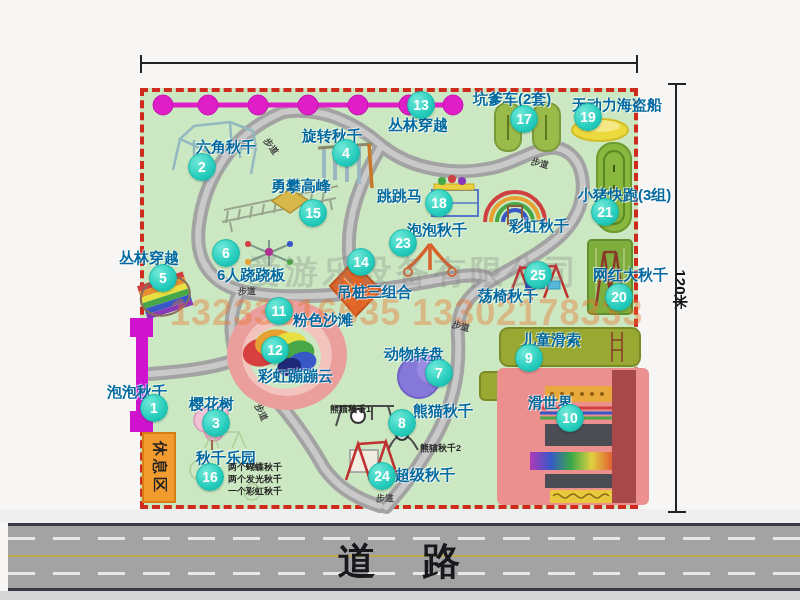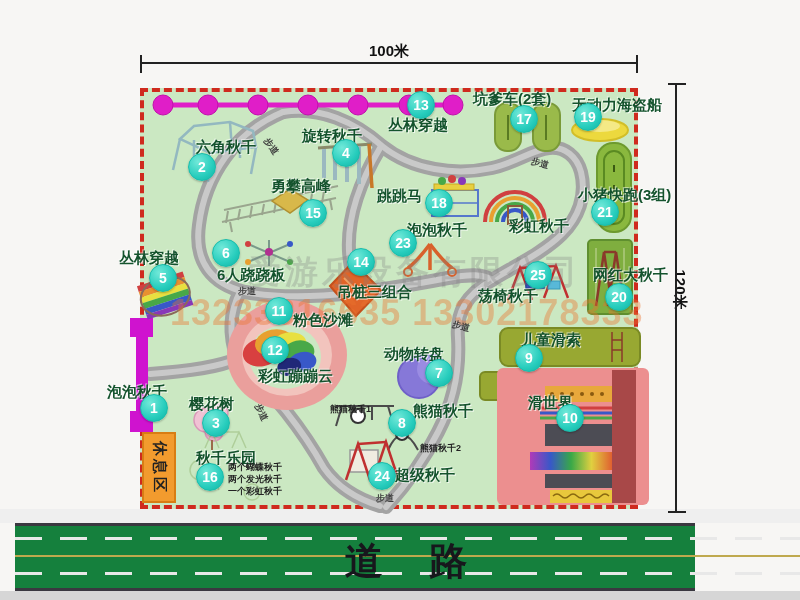--- a/index.html
+++ b/index.html
@@ -23,51 +23,50 @@
   .map-area{position:absolute;left:140px;top:88px;width:498px;height:421px;box-sizing:border-box;
           background:#cbe8c2;border:4px dashed #cf2a1e;z-index:1;}
   svg.overlay{position:absolute;left:0;top:0;z-index:10;pointer-events:none;}
   
   .wm-company{position:absolute;left:248px;top:250px;font-size:33px;font-weight:bold;
           color:rgba(130,130,130,0.30);letter-spacing:4px;z-index:12;white-space:nowrap;}
   .wm-phone{position:absolute;left:170px;top:292px;font-size:36px;font-weight:bold;
           color:rgba(235,115,45,0.40);letter-spacing:1px;z-index:12;white-space:nowrap;}
   
   #labels-layer{position:absolute;left:0;top:0;width:800px;height:600px;z-index:20;pointer-events:none;}
-  .attr-label{position:absolute;font-size:15px;font-weight:bold;color:#14532d;white-space:nowrap;
+  .attr-label{position:absolute;font-size:15px;font-weight:bold;color:#0369a1;white-space:nowrap;
           text-shadow:1px 1px 0 rgba(255,255,255,.75),-1px -1px 0 rgba(255,255,255,.6);}
   .num-circle{position:absolute;width:26px;height:26px;border-radius:50%;text-align:center;
           line-height:26px;font-size:14px;font-weight:bold;color:#fff;
           background:radial-gradient(circle at 35% 30%,#72e9d9,#27cdbd 60%,#12b1a2);
           border:1px solid #17bcab;box-shadow:0 1px 2px rgba(0,0,0,.25);}
   .sub-label{position:absolute;font-size:9px;font-weight:bold;color:#222;white-space:nowrap;}
   .path-label{position:absolute;font-size:9px;font-weight:bold;color:#3d3d3d;white-space:nowrap;}
   
   .rest-area{position:absolute;left:142px;top:432px;width:34px;height:71px;background:#f29b2e;
           border:2px solid #d87d14;box-sizing:border-box;z-index:15;display:flex;align-items:center;justify-content:center;}
   .rest-area span{writing-mode:vertical-rl;text-orientation:sideways;font-size:15px;font-weight:bold;color:#222;letter-spacing:3px;}
   
   .strip-top{position:absolute;left:0;top:509px;width:800px;height:14px;background:#efefef;z-index:2;}
-  .road{position:absolute;left:15px;top:523px;width:680px;height:68px;background:#15803d;
+  .road{position:absolute;left:8px;top:523px;width:792px;height:68px;background:#a3a3a3;
           border-top:3px solid #3a3840;border-bottom:3px solid #3a3840;box-sizing:border-box;z-index:2;}
   .lane{position:absolute;left:0;width:800px;height:3px;
           background:repeating-linear-gradient(90deg,#e8e8e8 0 27px,rgba(0,0,0,0) 27px 45px);}
   .lane.l1{top:11px;} .lane.l2{top:46px;}
   .center-line{position:absolute;left:0;top:29px;width:800px;height:2px;background:#bfa94e;}
   .road-label{position:absolute;left:0;top:10px;width:800px;text-align:center;font-size:38px;
           font-weight:bold;color:#17171c;letter-spacing:18px;z-index:3;}
   .strip-bottom{position:absolute;left:0;top:591px;width:800px;height:9px;background:#d6d6d6;z-index:2;}
 </style>
 </head>
 <body>
 
 <div class="screen">
 
 
-  <div class="dim-top-label">100米</div>
   <div class="dim-top-line"></div>
   <div class="dim-right-label">120米</div>
   <div class="dim-right-line"></div>
 
   <div class="map-area"></div>
 
   <svg class="overlay" width="800" height="600" viewBox="0 0 800 600">
     <defs>
       <linearGradient id="rg" x1="0" y1="0" x2="1" y2="0">
         <stop offset="0" stop-color="#b03ab8"></stop>

